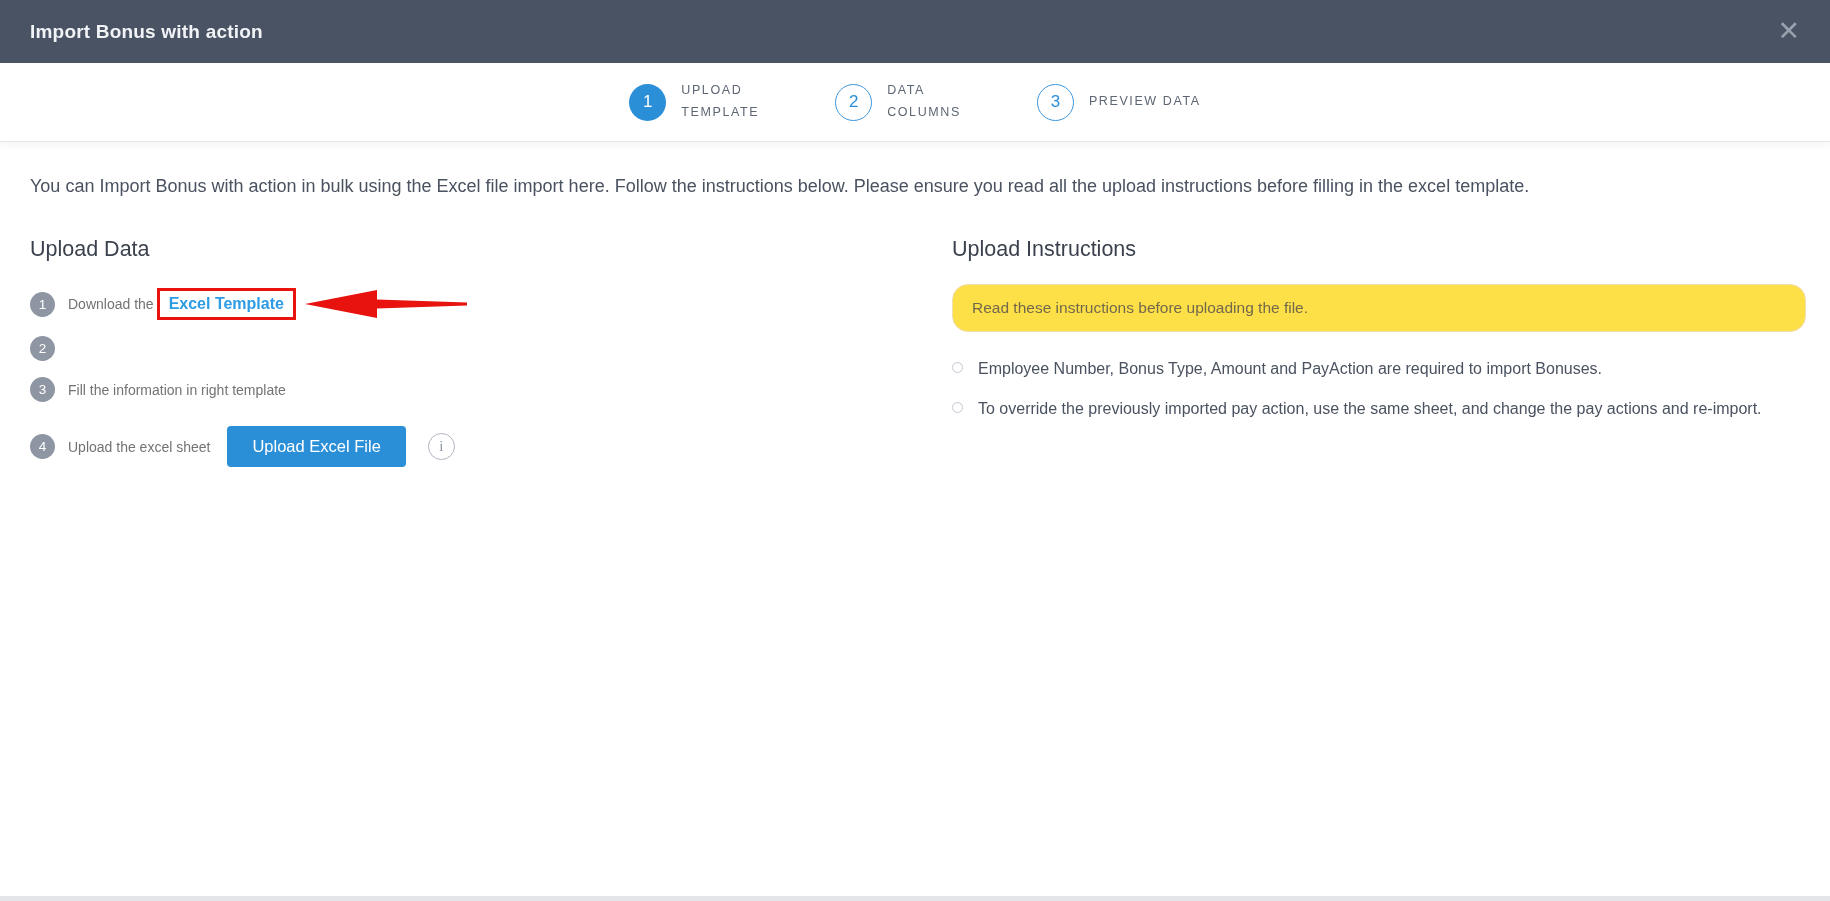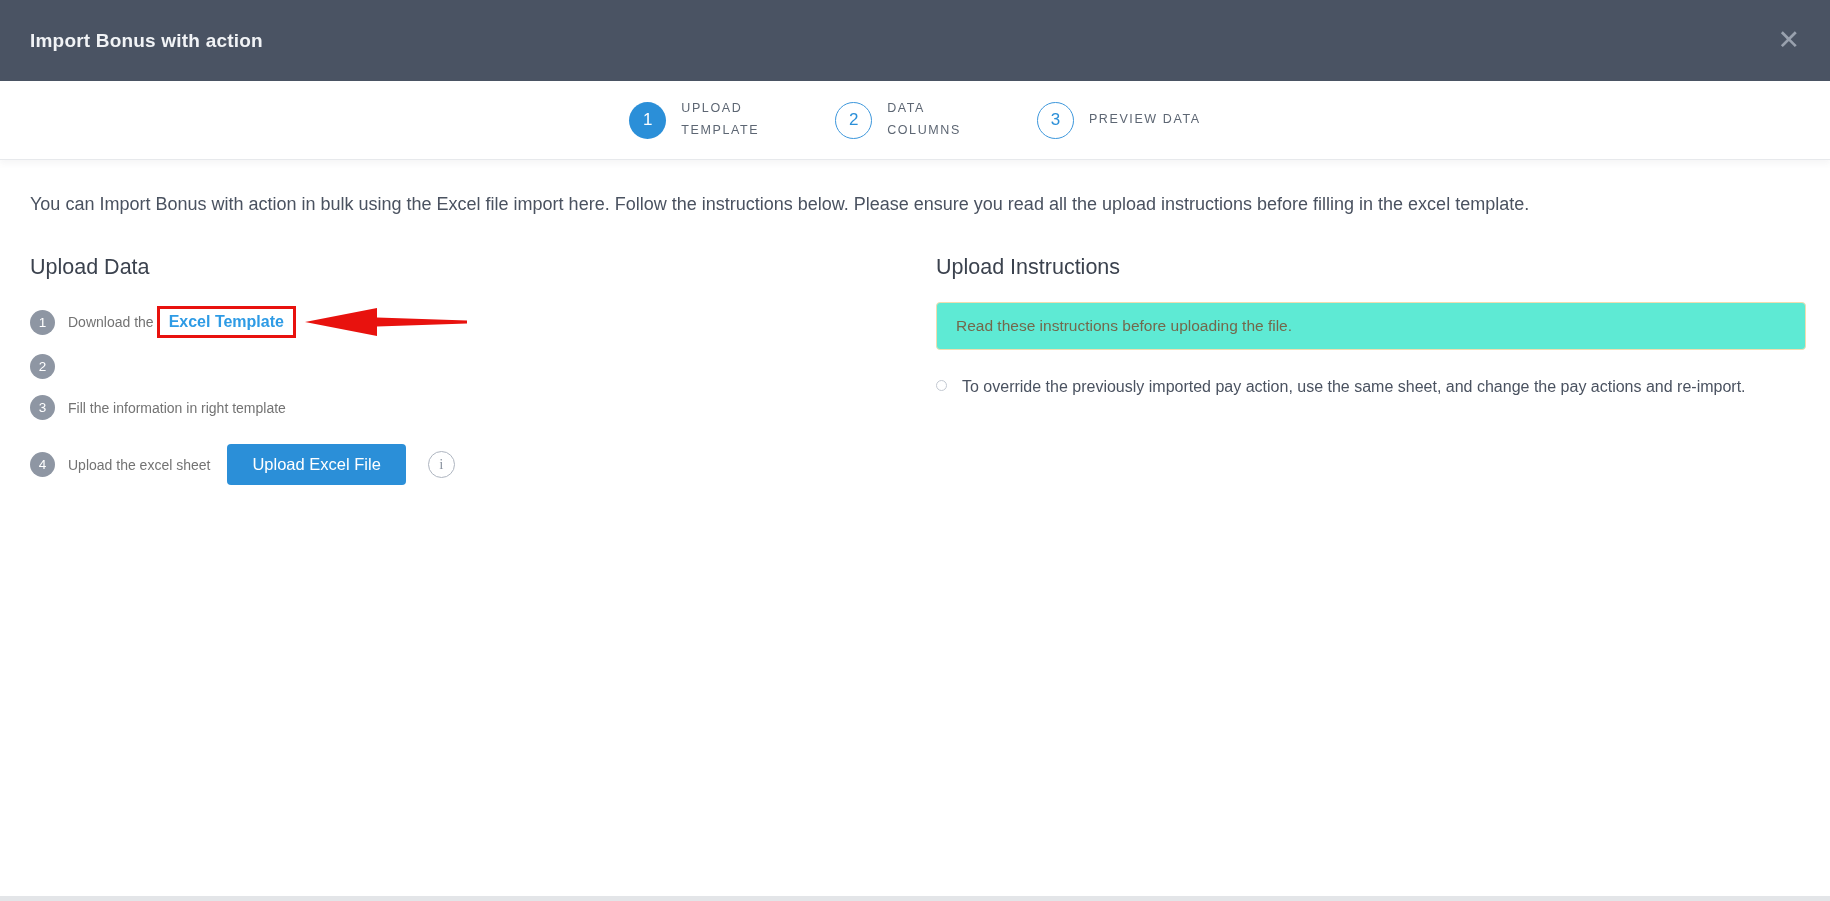--- a/index.html
+++ b/index.html
@@ -1,21 +1,21 @@
 <!DOCTYPE html>
 <html><head>
 <meta charset="utf-8">
 <style>
   * { margin: 0; padding: 0; box-sizing: border-box; }
   html, body { width: 1830px; height: 901px; background: #ffffff; overflow: hidden; }
   body { font-family: "Liberation Sans", sans-serif; color: #4a5260; position: relative; }
 
   
   .modal-header {
-    height: 81px; background: #4a5363; display: flex; align-items: center;
+    height: 63px; background: #4a5363; display: flex; align-items: center;
     padding: 0 30px; justify-content: space-between;
   }
   .modal-title { color: #f1f3f6; font-size: 19px; font-weight: 700; letter-spacing: .2px; }
   .close-btn {
     color: #99a1ae; font-size: 27px; line-height: 1; cursor: pointer;
     font-weight: 400; user-select: none;
   }
 
   
   .stepper {
@@ -36,20 +36,21 @@
 
   
   .intro {
     padding: 32px 30px 0 30px; font-size: 18px; color: #4a5260; line-height: 1.4;
   }
 
   
   .content {
     display: grid; grid-template-columns: 906px 1fr;
     padding: 38px 24px 0 30px;
+    gap: 16px;
   }
   .section-heading { font-size: 21.5px; font-weight: 400; color: #3b424e; }
 
   
   .steps-list { margin-top: 26px; }
   .step-row { display: flex; align-items: center; margin-bottom: 16px; min-height: 25px; }
   .num-circle {
     width: 25px; height: 25px; border-radius: 50%; background: #8e96a3; color: #ffffff;
     font-size: 13.5px; display: flex; align-items: center; justify-content: center;
     margin-right: 13px; flex: 0 0 auto;
@@ -67,21 +68,21 @@
   }
   .info-icon {
     width: 27px; height: 27px; border-radius: 50%; border: 1.5px solid #aeb5c0;
     color: #8d95a2; font-size: 15px; display: flex; align-items: center; justify-content: center;
     margin-left: 22px; font-family: "Liberation Serif", serif; cursor: pointer;
   }
   .row-upload { margin-top: 24px; }
 
   
   .notice-box {
-    margin-top: 22px; background: #5eead4; border: 1px solid #f0ddb0; border-radius: 4px;
+    margin-top: 22px; background: #fde047; border: 1px solid #f0ddb0; border-radius: 16px;
     padding: 14px 19px; font-size: 15.5px; color: #73684c;
   }
   .bullets { margin-top: 25px; list-style: none; }
   .bullet-item { display: flex; margin-bottom: 17px; }
   .bullet-marker {
     width: 11px; height: 11px; border-radius: 50%; border: 1.5px solid #c3c9d2;
     margin-right: 15px; margin-top: 5px; flex: 0 0 auto;
   }
   .bullet-text { font-size: 16px; color: #4a5260; line-height: 1.45; max-width: 830px; }
 
@@ -162,20 +163,24 @@
   </div>
 
   <div>
     <div class="section-heading">Upload Instructions</div>
 
     <div class="notice-box">Read these instructions before uploading the file.</div>
 
     <ul class="bullets">
       <li class="bullet-item">
         <span class="bullet-marker"></span>
+        <span class="bullet-text">Employee Number, Bonus Type, Amount and PayAction are required to import Bonuses.</span>
+      </li>
+      <li class="bullet-item">
+        <span class="bullet-marker"></span>
         <span class="bullet-text">To override the previously imported pay action, use the same sheet, and change the pay actions and re-import.</span>
       </li>
     </ul>
   </div>
 
 </div>
 
 <div class="bottom-strip"></div>
 
 </body></html>

